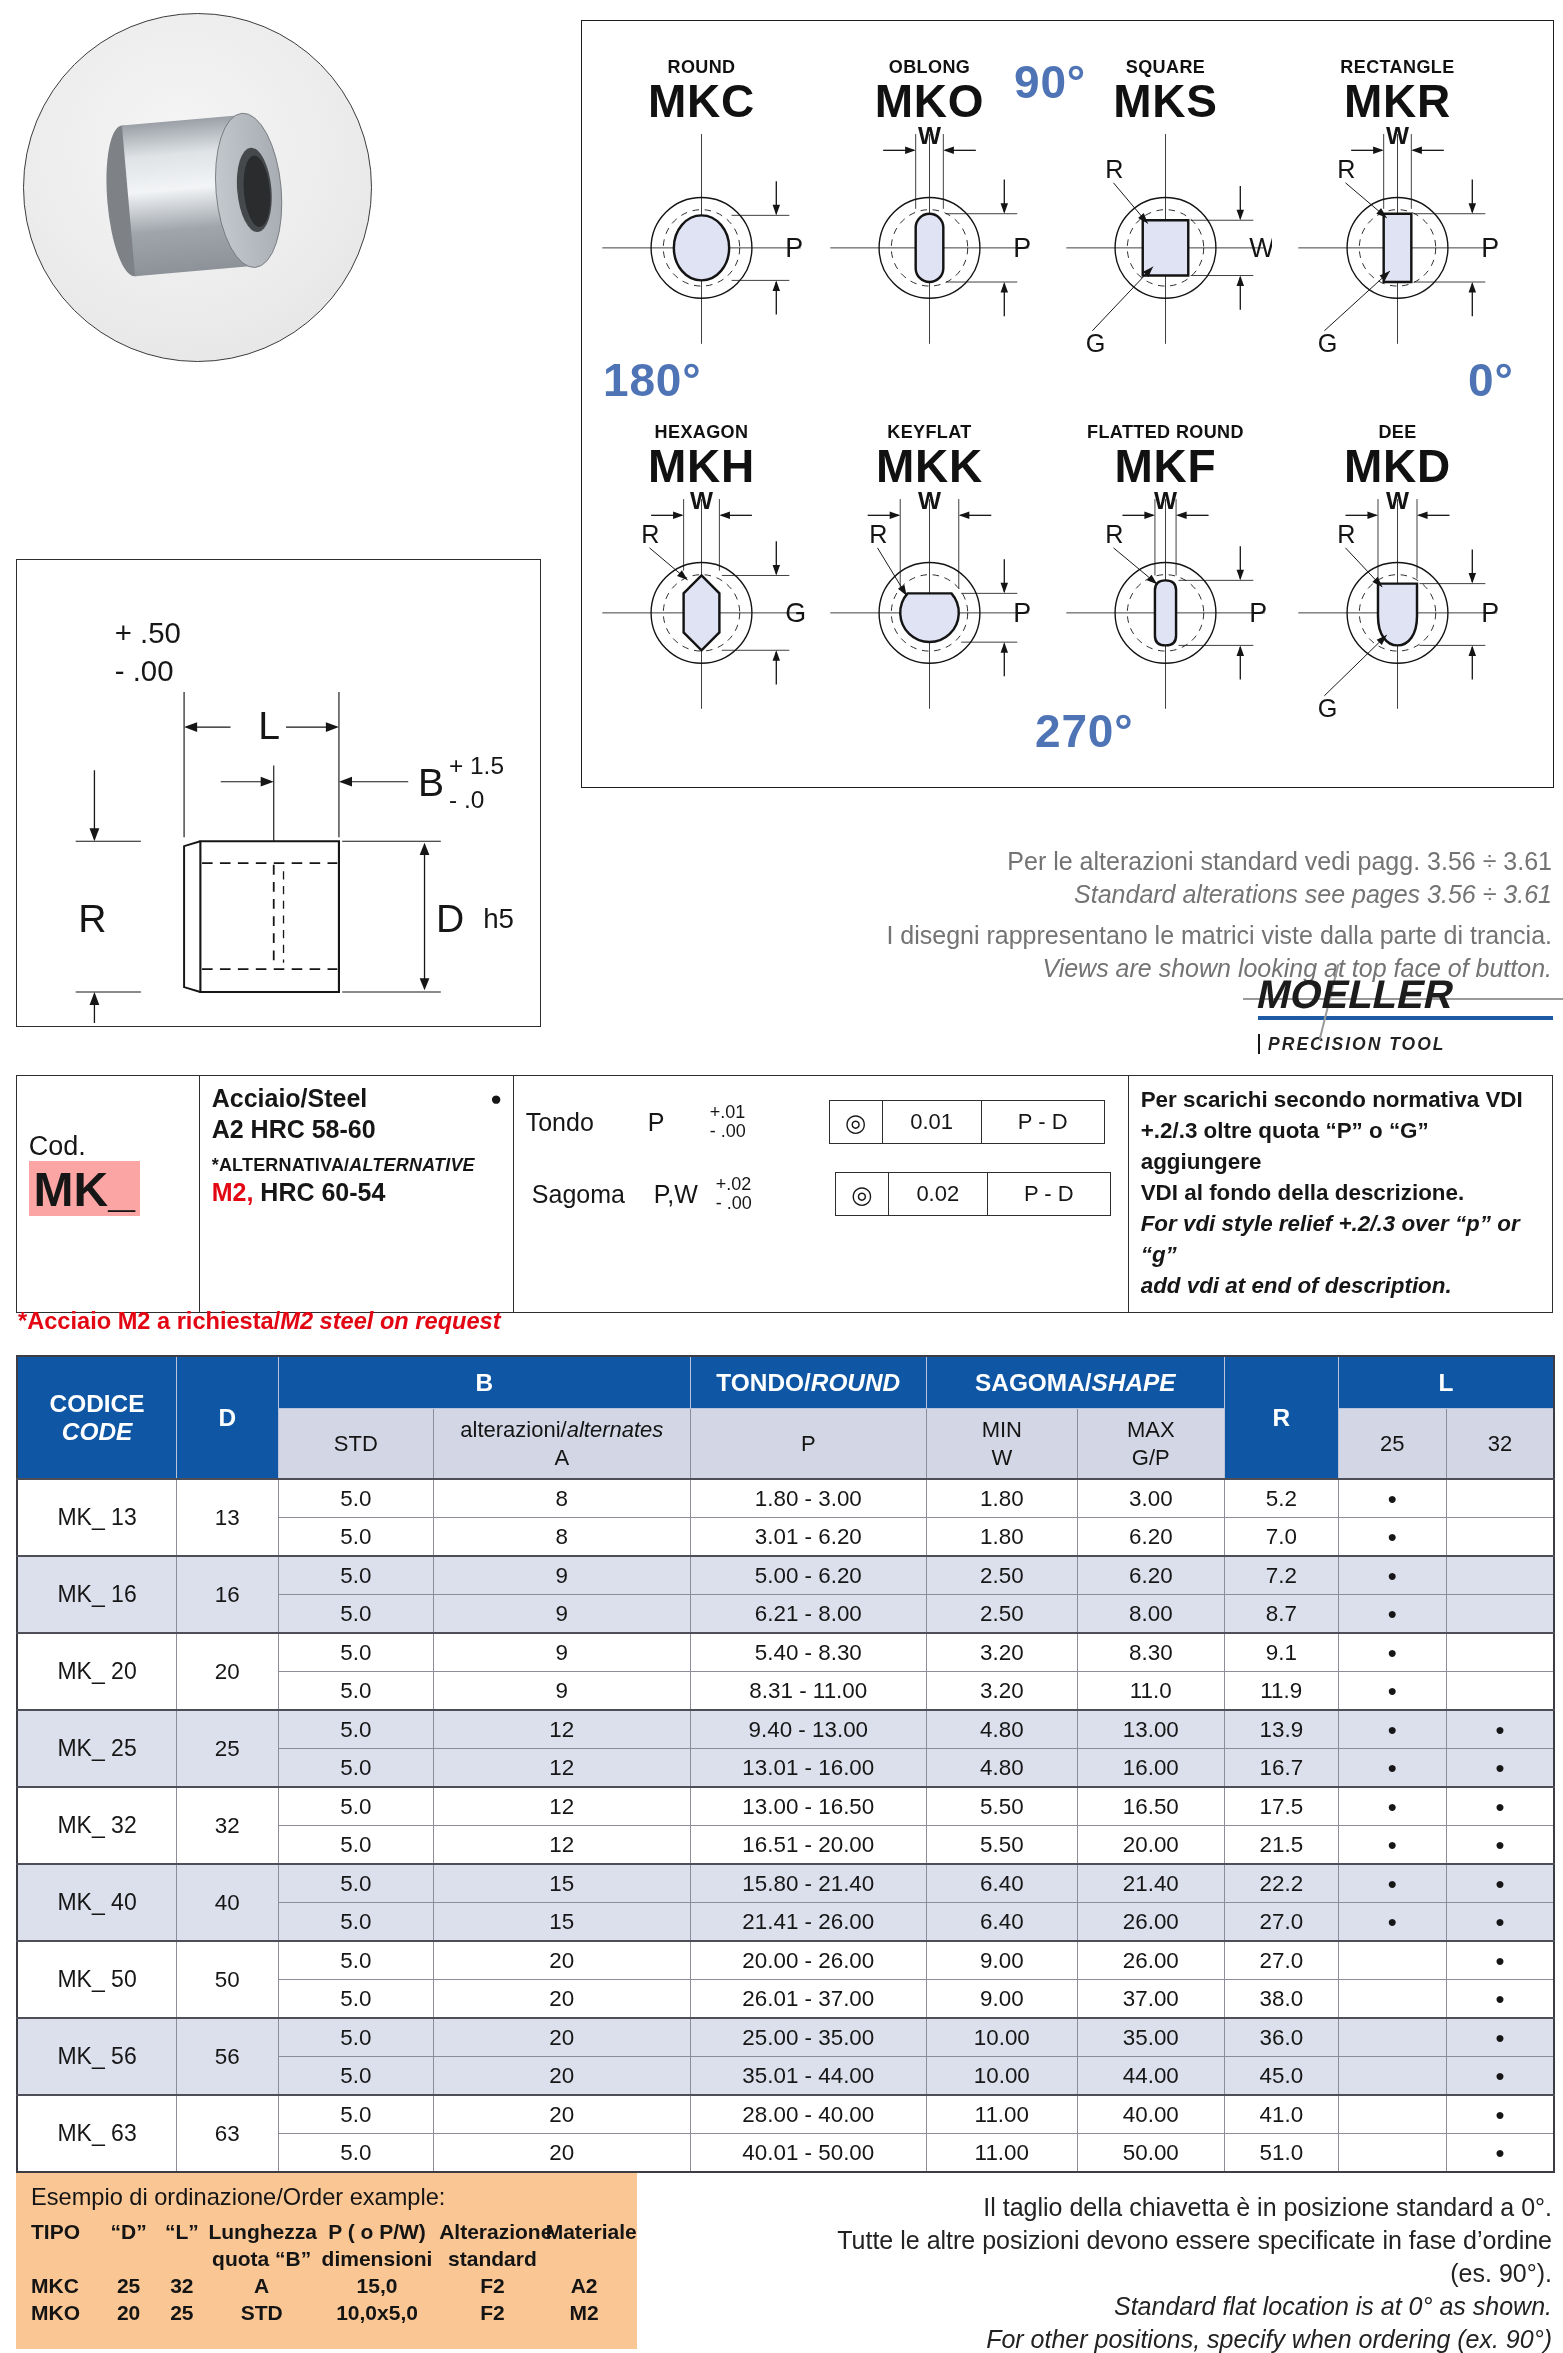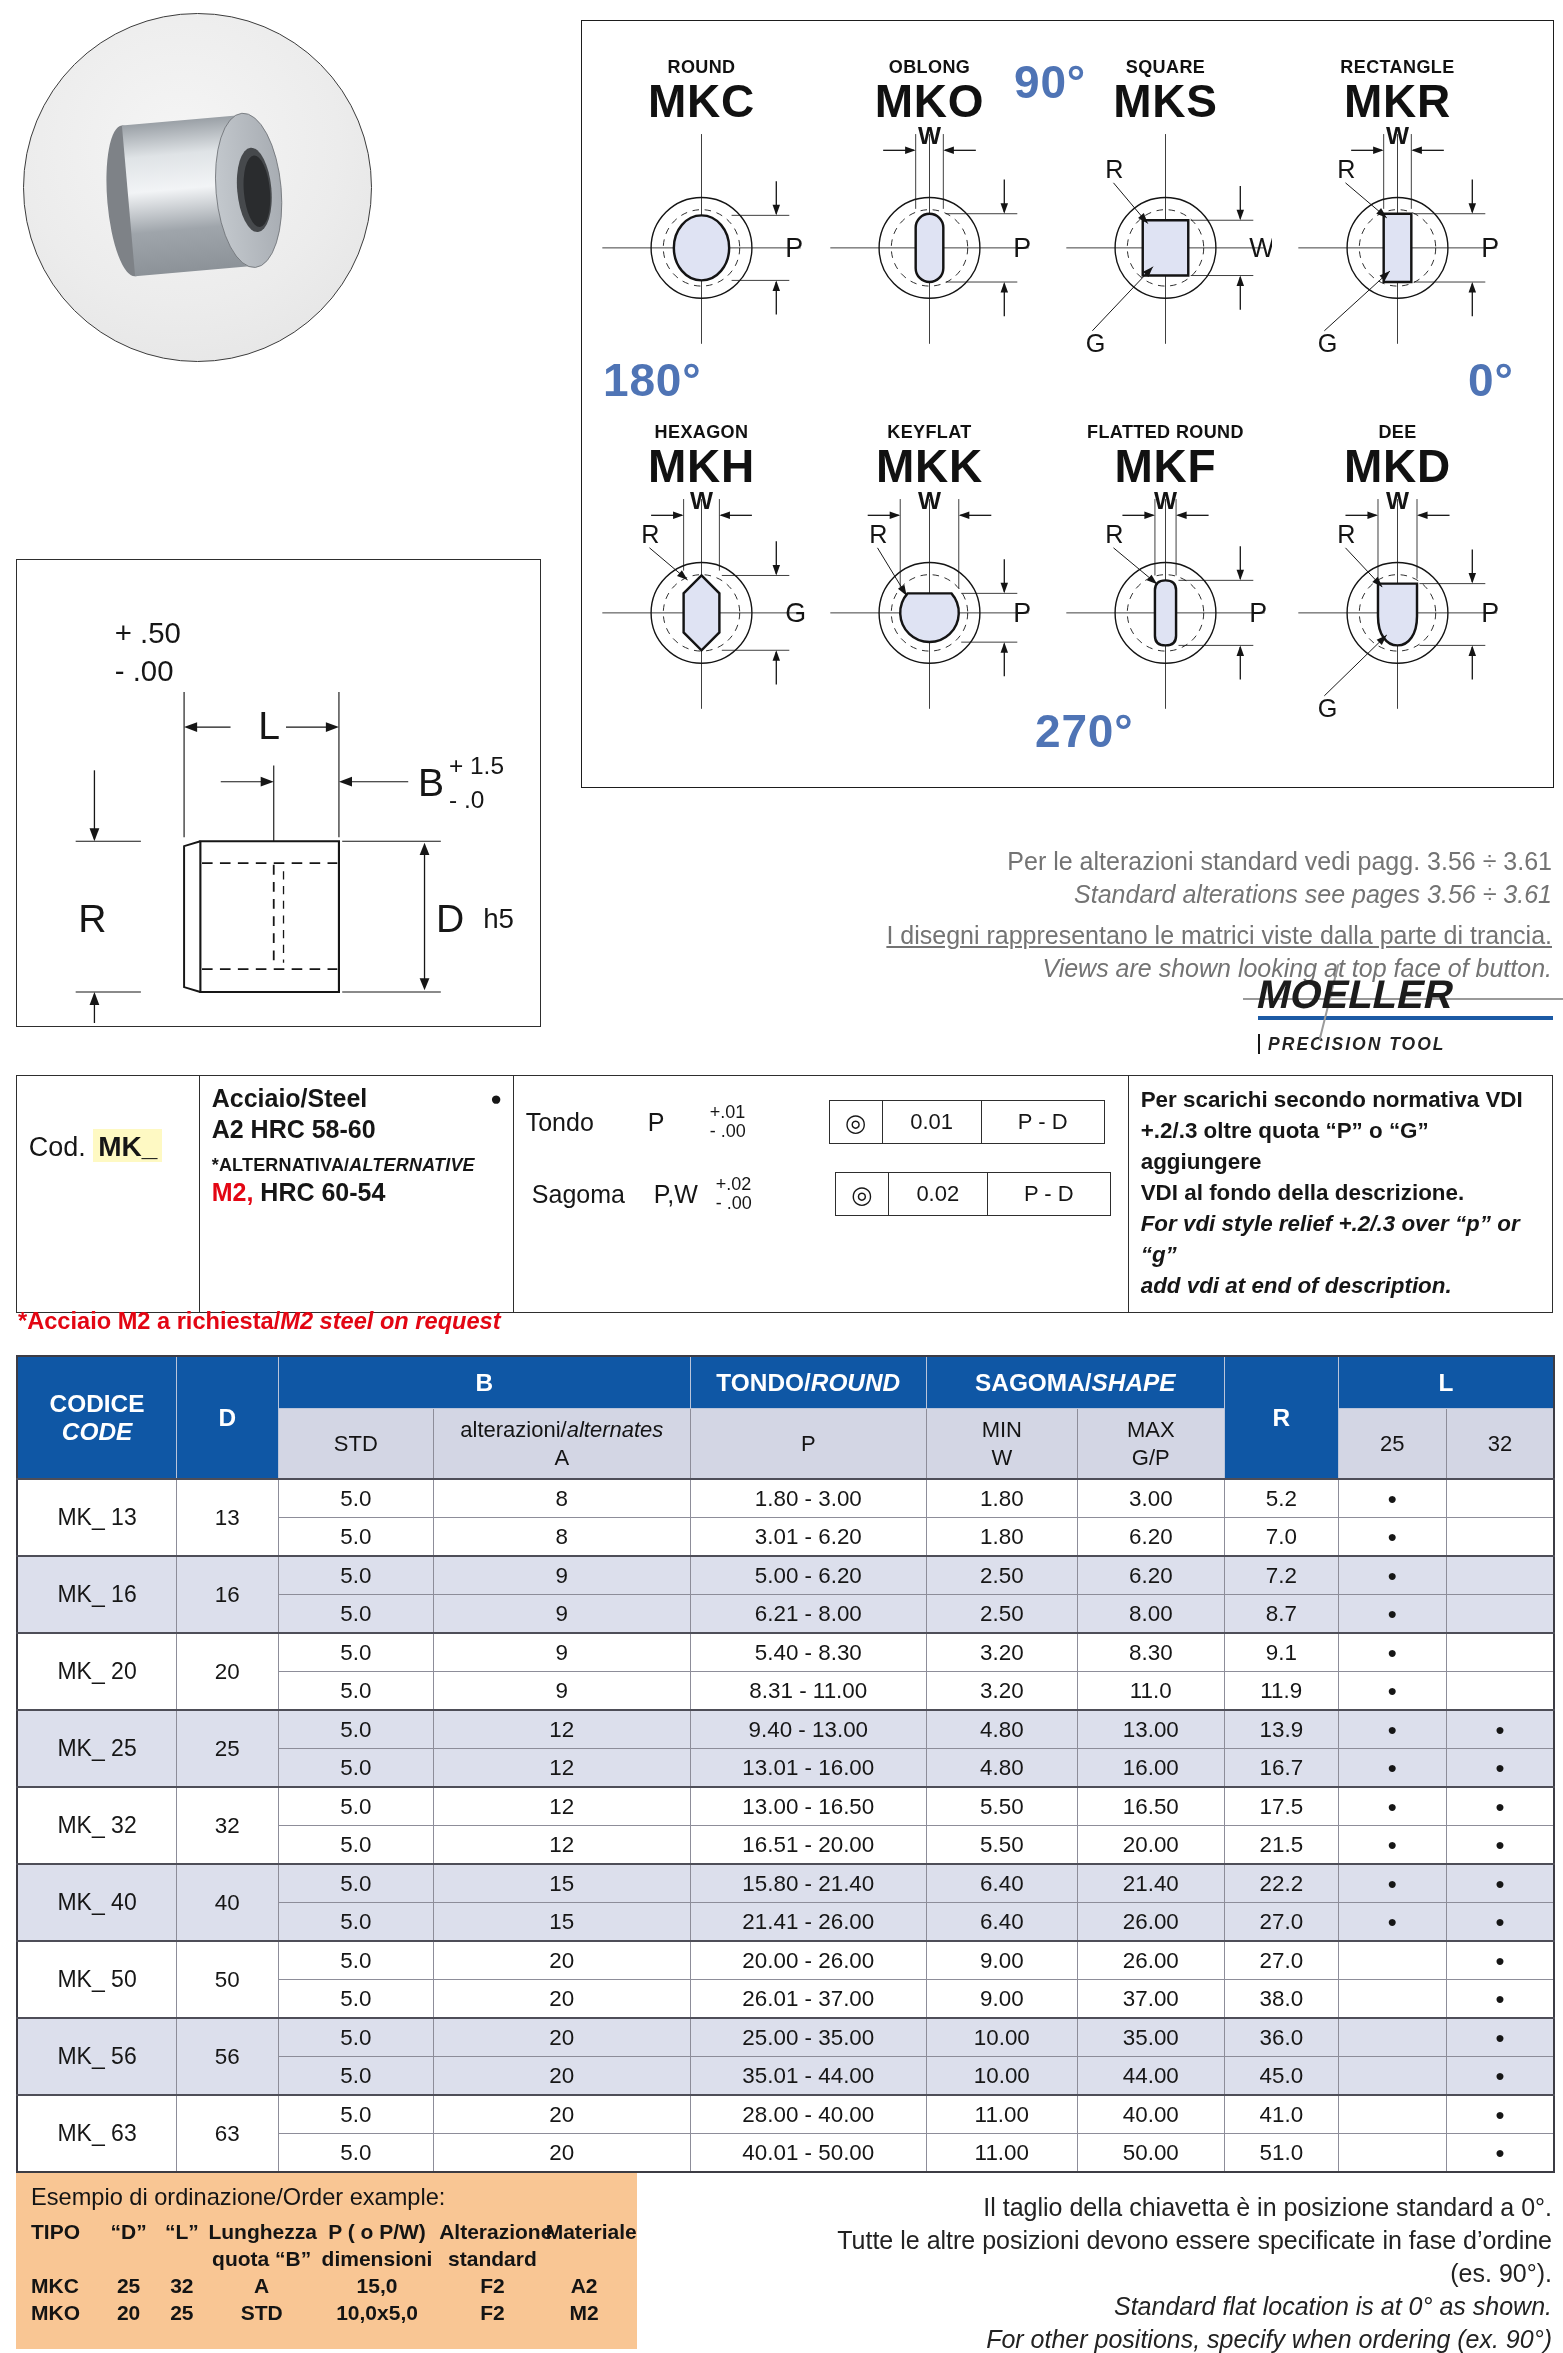--- a/index.html
+++ b/index.html
@@ -19,41 +19,41 @@
   .diag-cell{position:absolute;width:213px;text-align:center;}
   .diag-name{font-size:18px;font-weight:bold;letter-spacing:0.4px;color:#111;}
   .diag-code{font-size:46px;font-weight:bold;line-height:1.02;letter-spacing:0.8px;color:#111;}
 
   
   .drawbox{position:absolute;left:16.3px;top:559px;width:523px;height:466px;border:1.6px solid #2e2e2e;background:#fff;}
 
   
   .notes1{position:absolute;left:725px;top:845px;width:827px;text-align:right;font-size:25px;line-height:33px;color:#737373;}
   .notes1 .it{font-style:italic;}
-  .notes1 .gap{margin-top:8.1px;text-decoration:underline;}
+  .notes1 .gap{margin-top:8.1px;}
 
   
   .logo{position:absolute;left:1258px;top:974px;width:295px;}
   .logo .xh{position:absolute;background:#9a9a9a;}
   .logo .xh.h{left:-14.7px;right:-9.8px;top:24.4px;height:1.6px;}
   .logo .xh.v{left:70px;top:-11.4px;width:1.6px;height:78px;transform:rotate(14deg);}
   .logo .word{font-size:40px;font-weight:bold;letter-spacing:0px;transform:skewX(-12deg);color:#1c1c1c;position:relative;line-height:1;}
   .logo .bar{height:4.1px;background:#1c5aa5;margin-top:2.4px;}
   .logo .tag{margin-top:14px;}
   .logo .tag span{font-size:17.5px;font-weight:bold;font-style:italic;letter-spacing:2px;border-left:2.4px solid #161616;padding-left:8.1px;color:#222;}
 
   
   table{border-collapse:collapse;}
   .spec{position:absolute;left:16.3px;top:1075px;width:1535px;table-layout:fixed;}
   .spec th,.spec td{border:1.6px solid #2e2e2e;vertical-align:top;}
   .spec th{height:46px;font-size:25px;text-align:left;padding:4.9px 0 0 11.4px;font-weight:bold;background:#fff;vertical-align:middle;}
   .spec th .it2{font-style:italic;}
   .spec td{height:173px;padding:8.1px 11.4px;}
   .codecell-body{font-size:27px;padding-top:55px !important;}
-  .hl{background:#fef9c3;font-weight:bold;font-size:28px;padding:1.6px 4.9px 0 4.9px;}
+  .hl{background:#fca5a5;font-weight:bold;font-size:48px;padding:1.6px 4.9px 0 4.9px;}
   .mat-line1{font-size:25px;font-weight:bold;display:flex;justify-content:space-between;align-items:center;}
   .mat-line1 .dot{font-size:19.5px;}
   .mat-line2{font-size:25px;font-weight:bold;margin-top:1.6px;}
   .mat-alt{font-size:18px;font-weight:bold;margin-top:11.4px;letter-spacing:0.2px;}
   .mat-alt .it2{font-style:italic;}
   .mat-line4{font-size:25px;font-weight:bold;margin-top:1.6px;}
   .red{color:#e30613;text-align:center;}
   .tolrow{display:flex;align-items:center;margin-top:16.3px;}
   .tolrow.second{margin-top:28px;justify-content:center;}
   .tol-name{font-size:25px;width:122px;}

